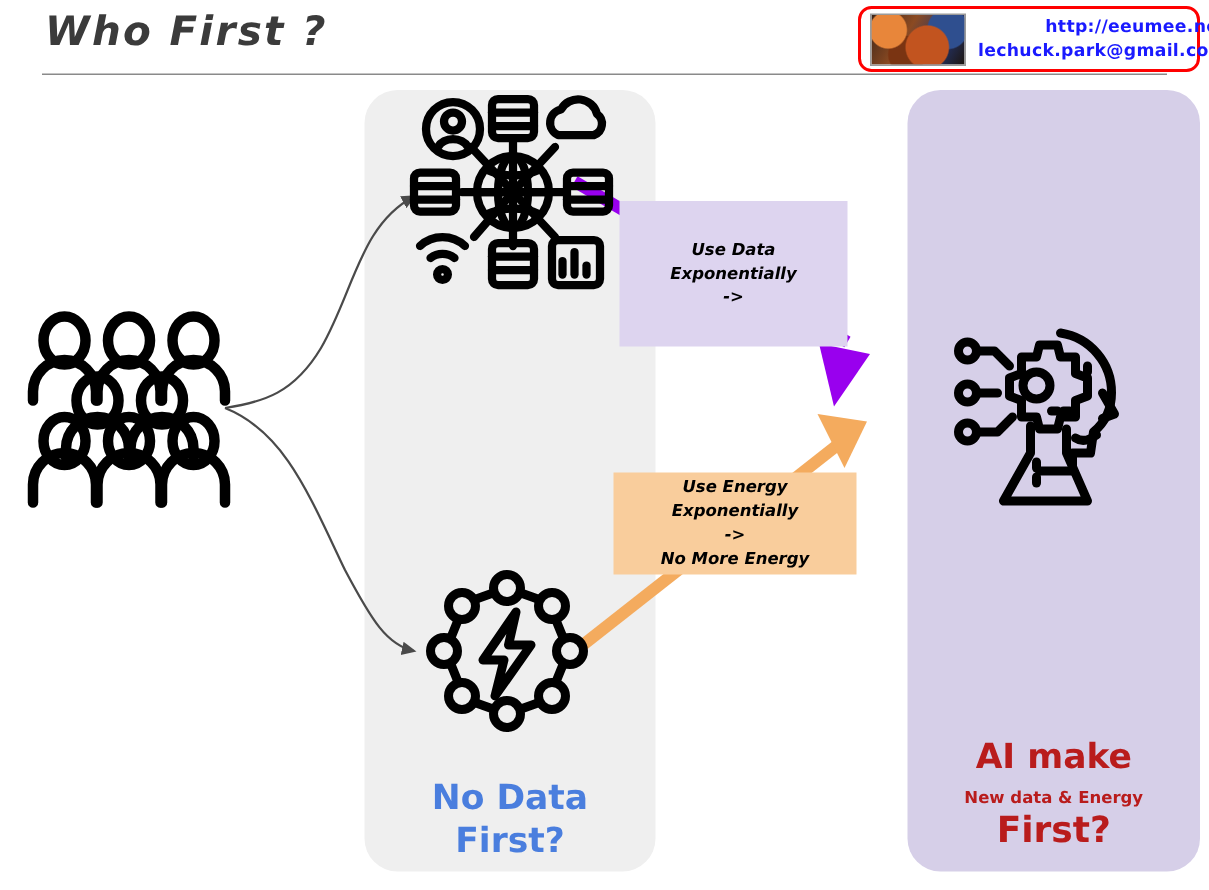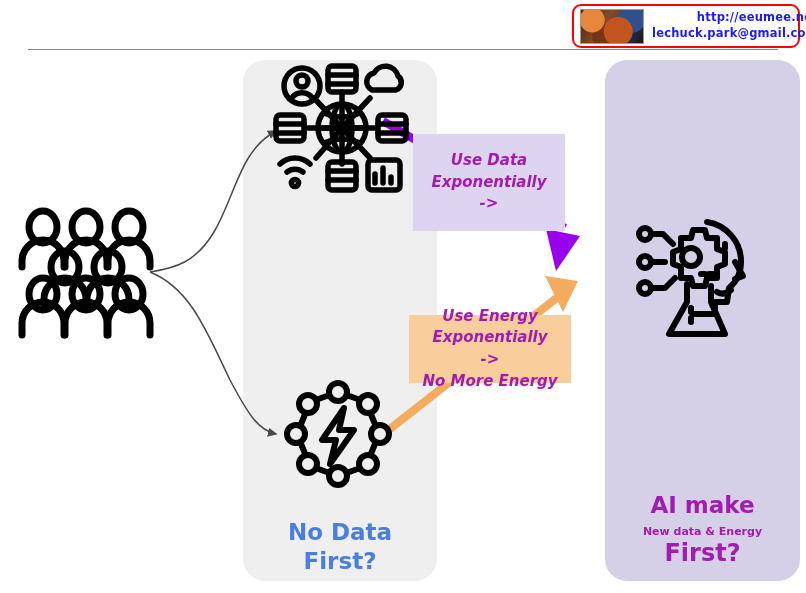--- a/index.html
+++ b/index.html
@@ -49,53 +49,54 @@
   
   .panel { position: absolute; border-radius: 22px; }
   #panel-middle { left: 243px; top: 60px; width: 194px; height: 521px; background: #efefef; }
   #panel-right  { left: 605px; top: 60px; width: 195px; height: 521px; background: #d6cfe8; }
 
   .panel-caption {
     position: absolute; width: 100%; text-align: center;
     font-family: "DejaVu Sans", sans-serif; font-weight: 700;
   }
   #caption-middle { left: 0; top: 458px; color: #4a7ede; font-size: 23px; line-height: 1.25; }
-  #caption-right  { left: 0; top: 432px; color: #a21caf; line-height: 1.2; text-align: center; }
+  #caption-right  { left: 0; top: 432px; color: #b91c1c; line-height: 1.2; text-align: center; }
   #caption-right .l1 { font-size: 23px; font-weight: 700; display:block; }
   #caption-right .l2 { font-size: 11px; font-weight: 700; display:block; margin-top:5px; }
   #caption-right .l3 { font-size: 24px; font-weight: 700; display:block; margin-top:1px; }
 
   
   .icon-box { position: absolute; }
   #icon-network { left: 272px; top: 58px; width: 140px; height: 140px; }
   #icon-energy  { left: 282px; top: 378px; width: 112px; height: 112px; }
   #icon-ai      { left: 635px; top: 212px; width: 130px; height: 130px; }
   #icon-people  { left: 12px; top: 205px; width: 148px; height: 135px; }
 
   
   .callout {
     position: absolute; text-align: center;
     font-family: "DejaVu Sans", sans-serif;
-    font-size: 15px; font-weight: 700; font-style: italic;
-    color: #a21caf; line-height: 1.45;
+    font-size: 11px; font-weight: 700; font-style: italic;
+    color: #000000; line-height: 1.45;
     display: flex; flex-direction: column; justify-content: center;
     padding: 6px 4px;
   }
   #callout-data   { left: 413px; top: 134px; width: 152px; height: 97px; background: #ddd4ef; }
   #callout-energy { left: 409px; top: 315px; width: 162px; height: 68px; background: #f9cd9c; }
   .callout .arrow-line { font-style: italic; letter-spacing: 0; }
 
   
   #connectors { position: absolute; left: 0; top: 0; width: 806px; height: 593px; }
 </style>
 </head>
 <body>
 
 <div id="slide">
 
+  <div class="slide-title">Who First ?</div>
   <div class="header-rule"></div>
 
   <div class="contact-badge">
     <div class="badge-thumb"></div>
     <div class="badge-lines">
       <div>http://eeumee.net</div>
       <div>lechuck.park@gmail.com</div>
     </div>
   </div>
 

